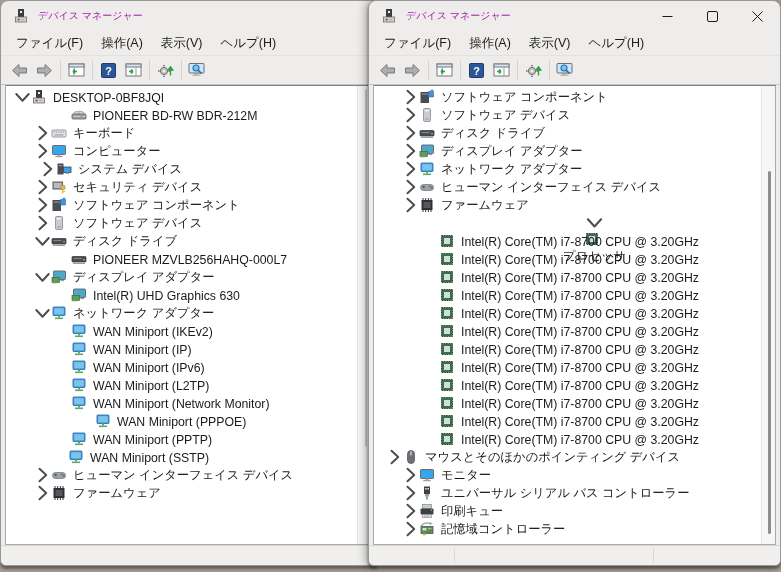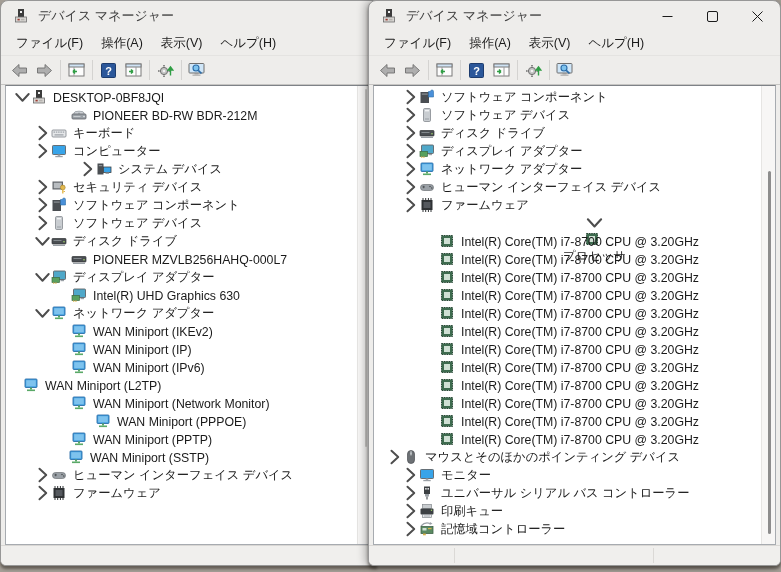--- a/index.html
+++ b/index.html
@@ -13,21 +13,21 @@
     position:absolute;top:0;box-sizing:border-box;
     background:#eeedeb;border:1px solid #979797;
     display:flex;flex-direction:column;
     box-shadow:0 3px 3px rgba(45,40,33,.55);
   }
   #win-left{left:0;width:377px;height:566px;border-radius:8px 0 0 6px;z-index:1;}
   #win-right{left:368px;width:413px;height:566px;border-radius:8px 8px 6px 6px;z-index:2;
     box-shadow:-3px 0 9px rgba(0,0,0,.28),0 3px 3px rgba(45,40,33,.55);}
   .titlebar{height:30px;flex:0 0 30px;display:flex;align-items:center;padding:0 0 0 12px;}
   .app-icon{width:16px;height:16px;margin-right:9px;flex:0 0 16px;}
-  .title{font-size:13px;color:#404040;white-space:nowrap;text-align:center;}
+  .title{font-size:10px;color:#a21caf;white-space:nowrap;text-align:center;}
   .win-controls{margin-left:auto;display:flex;align-self:stretch;}
   .ctrl{width:45px;display:flex;align-items:center;justify-content:center;}
   .menubar{height:24px;flex:0 0 24px;display:flex;align-items:center;padding:0 6px;
     border-bottom:1px solid #e4e3e1;}
   .menu-item{font-size:12.5px;color:#1b1b1b;padding:2px 9px;white-space:nowrap;}
   .toolbar{height:28px;flex:0 0 28px;display:flex;align-items:center;padding:0 6px;
     border-bottom:1px solid #c6c5c3;}
   .tbtn{width:25px;height:23px;display:flex;align-items:center;justify-content:center;}
   .tsep{width:1px;height:20px;background:#d4d3d1;margin:0 3px;flex:0 0 1px;}
   .treepane{position:relative;flex:1 1 auto;margin:0 4px;background:#ffffff;
@@ -190,21 +190,21 @@
           </span>
           <span class="ticon">
             <svg viewBox="0 0 16 16">
               <rect x="1.5" y="2.5" width="13" height="9" rx="0.8" fill="#38a4e9" stroke="#5f6368" stroke-width="0.9"></rect>
               <rect x="6.7" y="11.5" width="2.6" height="1.4" fill="#9aa0a6"></rect>
               <rect x="4.3" y="12.9" width="7.4" height="1.3" fill="#9aa0a6"></rect>
             </svg>
           </span>
           <span class="tlabel">コンピューター</span>
         </div>
-        <div class="row" style="padding-left: 33px; margin-left: 40px;">
+        <div class="row" style="padding-left: 33px;">
           <span class="chev">
             <svg width="9" height="9" viewBox="0 0 9 9">
               <path d="M2.8 1 L6.6 4.5 L2.8 8" fill="none" stroke="#4d4d4d" stroke-width="1.1" stroke-linecap="round" stroke-linejoin="round"></path>
             </svg>
           </span>
           <span class="ticon">
             <svg viewBox="0 0 16 16">
               <rect x="1.5" y="2.5" width="6" height="11" fill="#4a4e52"></rect>
               <rect x="2.8" y="4" width="3.4" height="1.2" fill="#8b9095"></rect>
               <rect x="7.5" y="6" width="7.5" height="5.5" fill="#38a4e9" stroke="#3c4043" stroke-width="0.8"></rect>
@@ -363,21 +363,21 @@
           <span class="ticon">
             <svg viewBox="0 0 16 16">
               <rect x="2" y="2" width="12" height="8.5" rx="0.8" fill="#3f9fe0" stroke="#2c6ea8" stroke-width="0.9"></rect>
               <rect x="3.2" y="3.2" width="9.6" height="6.1" fill="#7ec3ee"></rect>
               <rect x="7" y="10.5" width="2" height="2" fill="#5aa968"></rect>
               <rect x="4" y="12.5" width="8" height="1.6" fill="#5aa968"></rect>
             </svg>
           </span>
           <span class="tlabel">WAN Miniport (IPv6)</span>
         </div>
-        <div class="row" style=" text-align: right;">
+        <div class="row" style="padding-left: 48px; text-align: right;">
           <span class="chev"></span>
           <span class="ticon">
             <svg viewBox="0 0 16 16">
               <rect x="2" y="2" width="12" height="8.5" rx="0.8" fill="#3f9fe0" stroke="#2c6ea8" stroke-width="0.9"></rect>
               <rect x="3.2" y="3.2" width="9.6" height="6.1" fill="#7ec3ee"></rect>
               <rect x="7" y="10.5" width="2" height="2" fill="#5aa968"></rect>
               <rect x="4" y="12.5" width="8" height="1.6" fill="#5aa968"></rect>
             </svg>
           </span>
           <span class="tlabel">WAN Miniport (L2TP)</span>

